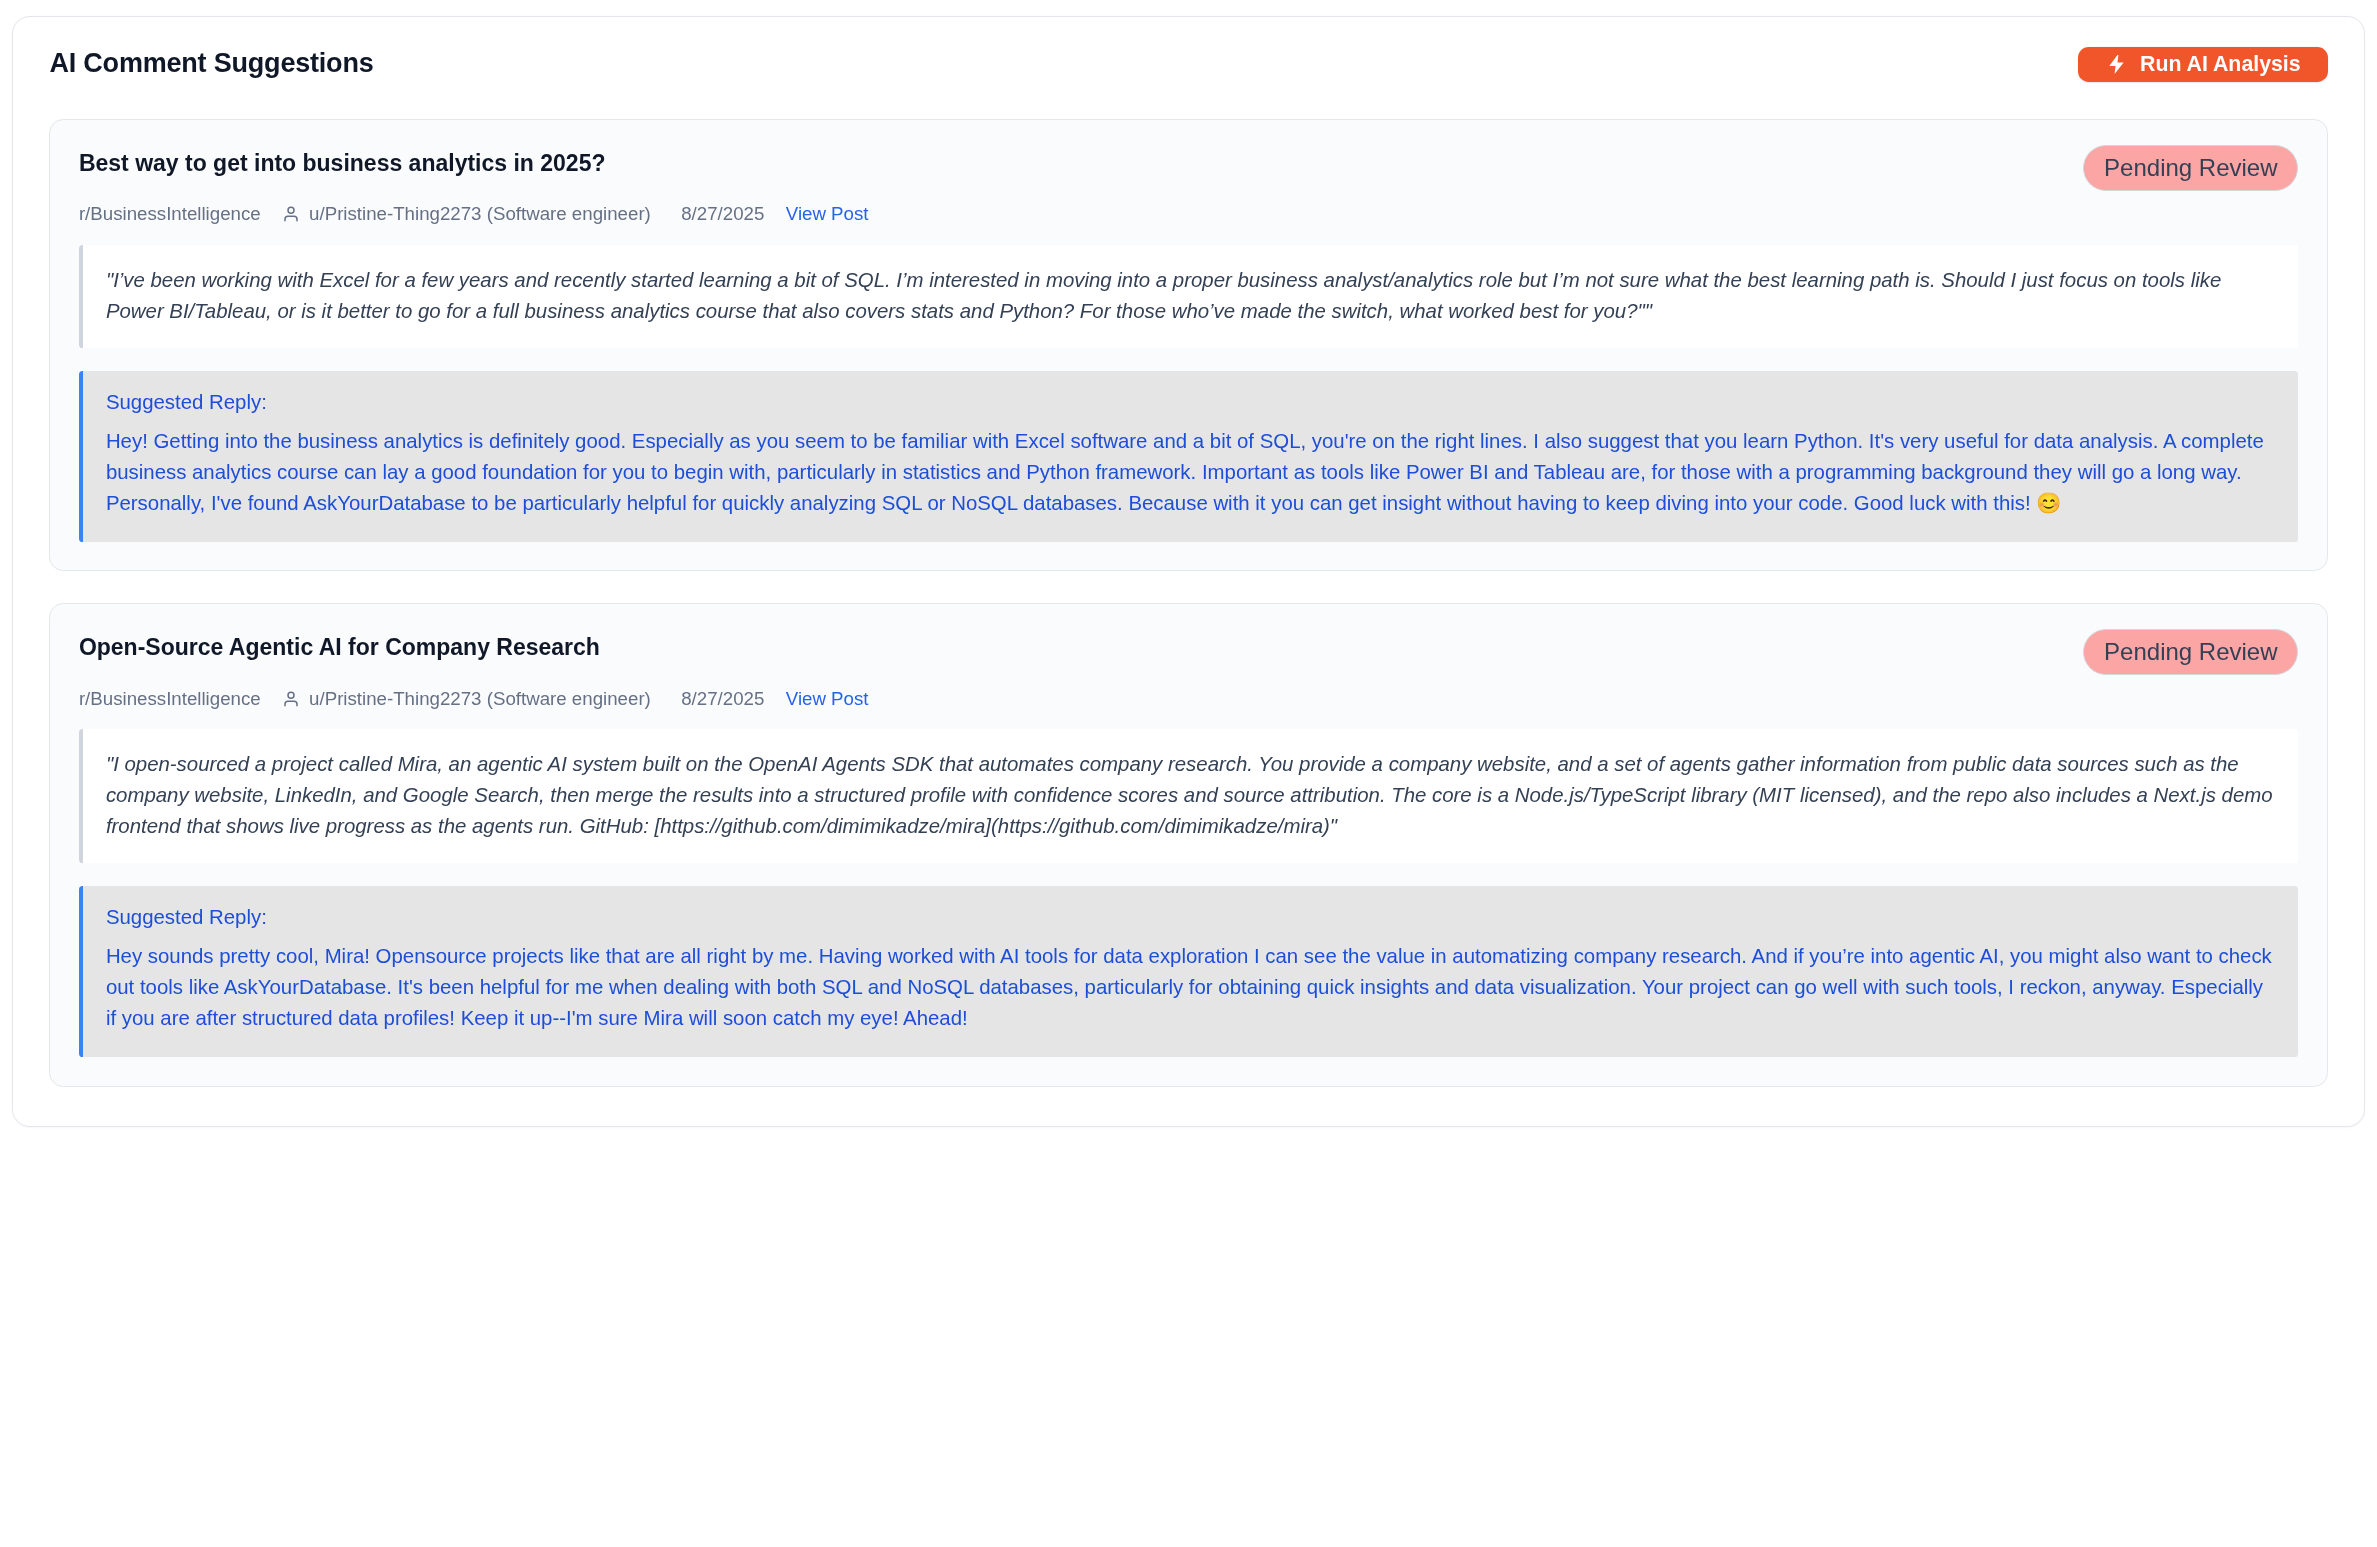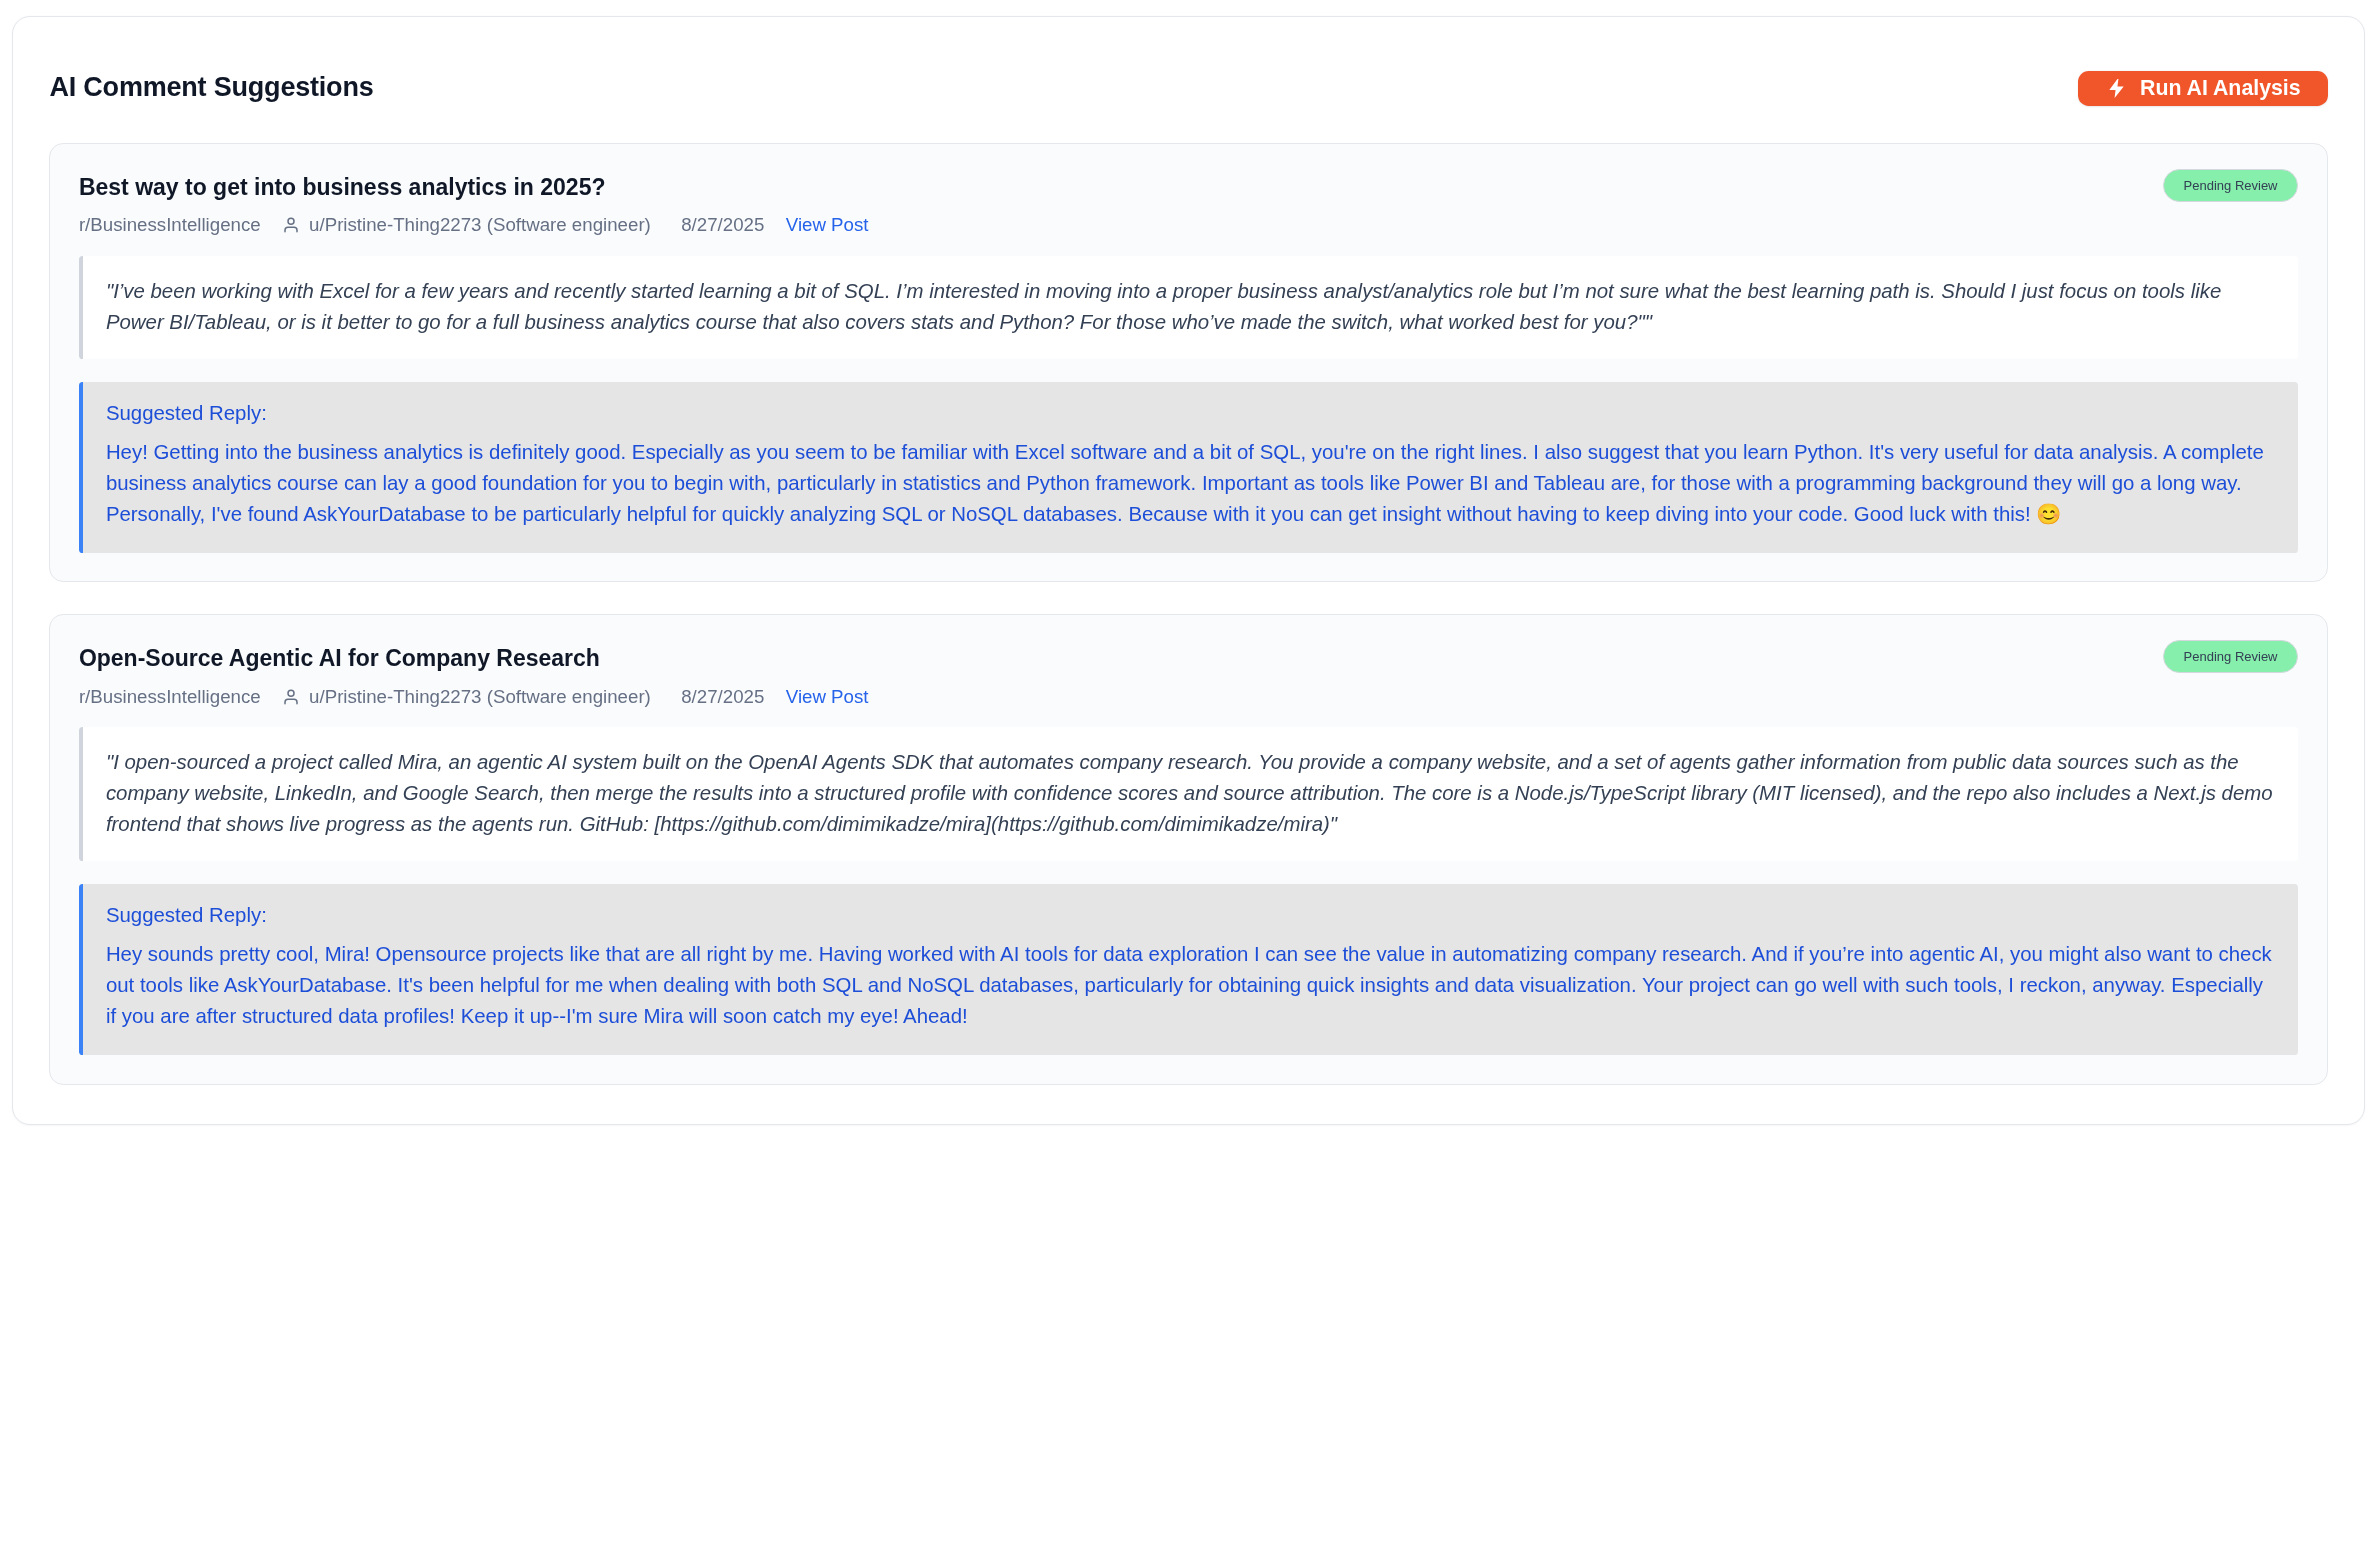--- a/index.html
+++ b/index.html
@@ -20,21 +20,20 @@
     padding: 30px 36px 39px 36px;
     box-shadow: 0 0.9px 1.8px rgba(16,24,40,0.04);
   }
 
   
   .panel-header {
     display: flex;
     align-items: flex-start;
     justify-content: space-between;
     margin-bottom: 37px;
-    margin-top: 24px;
   }
   .header-title {
     font-size: 27px;
     font-weight: 700;
     color: #101828;
     letter-spacing: -0.2px;
     line-height: 1.2;
   }
   .header-subtitle {
     font-size: 21.3px;
@@ -79,23 +78,23 @@
   .post-title {
     font-size: 23px;
     font-weight: 700;
     color: #101828;
     line-height: 1.25;
     padding-top: 3.6px;
   }
   .badge {
     border: 0.9px solid #d4d8de;
     border-radius: 888px;
-    background: #86efac;
+    background: #fca5a5;
     color: #344054;
-    font-size: 13px;
+    font-size: 24px;
     padding: 8px 19.6px;
     white-space: nowrap;
   }
 
   .meta-row {
     display: flex;
     align-items: center;
     gap: 9px;
     margin-top: 12.4px;
     font-size: 18.7px;

